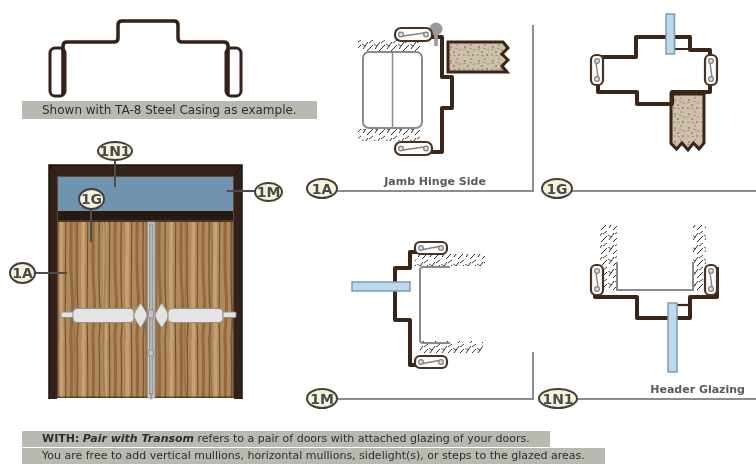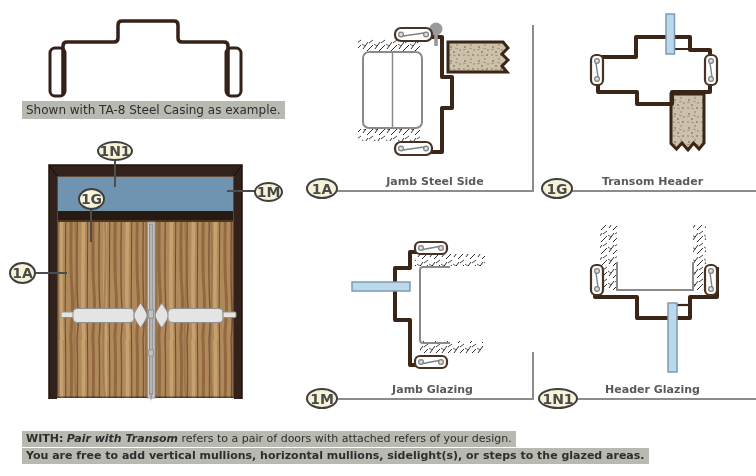--- a/index.html
+++ b/index.html
@@ -7,21 +7,21 @@
         font-family:"DejaVu Sans","Liberation Sans",sans-serif;}
   .abs{position:absolute;}
   svg{display:block;}
   .balloon{position:absolute;box-sizing:border-box;background:#f6f3d9;border:2px solid #3f3f3f;
            border-radius:50%;color:#4a4a4a;font-size:14px;font-weight:bold;
            display:flex;align-items:center;justify-content:center;z-index:6;letter-spacing:0;}
   .leader{position:absolute;background:#4d4d4d;z-index:5;}
   .rule{position:absolute;background:#8c8c8c;z-index:4;}
   .panel-caption{position:absolute;color:#5a5a5a;font-size:11px;font-weight:bold;text-align:center;z-index:4;}
   .band{position:absolute;display:inline-block;background:rgba(125,130,114,0.55);color:#2e2e2e;
-        padding:1px 4px;line-height:14px;white-space:nowrap;z-index:3;}
+        padding:1px 20px;line-height:14px;white-space:nowrap;z-index:3;}
   .casing-caption{font-size:12px;line-height:16px;}
   .note-line{font-size:11px;}
   .title{position:absolute;font-size:15px;color:#5f5f5f;white-space:nowrap;z-index:3;}
   .title b{color:#454545;letter-spacing:0.4px;}
   .note-line b i{font-style:italic;}
 </style>
 </head>
 <body>
 
 <div class="page">
@@ -129,21 +129,21 @@
       <circle cx="76" cy="19.5" r="2.4" fill="#ddd" stroke="#808080" stroke-width="1.2"></circle>
       <path d="M53,21 L74,18" stroke="#808080" stroke-width="1.4"></path>
     </g>
     <g>
       <rect x="45" y="127" width="37" height="13" rx="6" fill="#fff" stroke="#473223" stroke-width="2.2"></rect>
       <circle cx="51" cy="133.5" r="2.4" fill="#ddd" stroke="#808080" stroke-width="1.2"></circle>
       <circle cx="76" cy="133.5" r="2.4" fill="#ddd" stroke="#808080" stroke-width="1.2"></circle>
       <path d="M53,135 L74,132" stroke="#808080" stroke-width="1.4"></path>
     </g>
   </svg>
-  <div class="panel-caption" style="left:350px;top:175px;width:170px;">Jamb Steel Side</div>
+  <div class="panel-caption" style="left:350px;top:175px;width:170px;">Jamb Hinge Side</div>
   <div class="rule" style="left:336px;top:190px;width:196px;height:2px;"></div>
   <div class="balloon" style="left:306px;top:178px;width:32px;height:21px;">1A</div>
 
   <div class="rule" style="left:532px;top:25px;width:2px;height:167px;"></div>
   <svg class="abs" style="left:560px;top:12px;" width="185" height="155" viewBox="0 0 185 155">
     <path d="M111,82 H144 V131 L139,137 L133.5,131 L128,138 L122,131 L116.5,137 L111,131.5 Z" fill="url(#pat-speck)" stroke="#3a2517" stroke-width="3"></path>
     <path d="M38,80 V45 H76 V25 H130 V38 H150 V80 H112 V92 H77 V80 Z" fill="none" stroke="#3a2517" stroke-width="4" stroke-linejoin="round"></path>
     <path d="M114,27 V37 H129" fill="none" stroke="#3a2517" stroke-width="2.2"></path>
     <rect x="106" y="2" width="8.5" height="40" fill="#bcd8ec" stroke="#7b9cb4" stroke-width="1.5"></rect>
     <g>
@@ -152,21 +152,20 @@
       <circle cx="37" cy="67" r="2.4" fill="#ddd" stroke="#808080" stroke-width="1.2"></circle>
       <path d="M36,51 L38,65" stroke="#808080" stroke-width="1.4"></path>
     </g>
     <g>
       <rect x="145" y="43" width="12" height="30" rx="5" fill="#fff" stroke="#473223" stroke-width="2.2"></rect>
       <circle cx="151" cy="49" r="2.4" fill="#ddd" stroke="#808080" stroke-width="1.2"></circle>
       <circle cx="151" cy="67" r="2.4" fill="#ddd" stroke="#808080" stroke-width="1.2"></circle>
       <path d="M150,51 L152,65" stroke="#808080" stroke-width="1.4"></path>
     </g>
   </svg>
-  <div class="panel-caption" style="left:560px;top:175px;width:185px;">Transom Header</div>
   <div class="rule" style="left:571px;top:190px;width:185px;height:2px;"></div>
   <div class="balloon" style="left:541px;top:178px;width:32px;height:21px;">1G</div>
 
   <svg class="abs" style="left:345px;top:235px;" width="175" height="140" viewBox="0 0 175 140">
     <rect x="70" y="19" width="70" height="12" fill="url(#pat-hatch)"></rect>
     <rect x="75" y="106" width="63" height="12" fill="url(#pat-hatch)"></rect>
     <path d="M92,17 H65 V33 H50 V85 H65 V130 H92" fill="none" stroke="#3a2517" stroke-width="4" stroke-linejoin="round"></path>
     <path d="M105,32 H78 Q75,32 75,35 V105 Q75,108 78,108 H105" fill="none" stroke="#8a8a8a" stroke-width="2"></path>
     <rect x="7" y="47" width="58" height="9" fill="#bcd8ec" stroke="#7b9cb4" stroke-width="1.5"></rect>
     <g>
@@ -175,21 +174,20 @@
       <circle cx="96" cy="13" r="2.4" fill="#ddd" stroke="#808080" stroke-width="1.2"></circle>
       <path d="M78,14.5 L94,11.5" stroke="#808080" stroke-width="1.4"></path>
     </g>
     <g>
       <rect x="70" y="121" width="32" height="12" rx="5" fill="#fff" stroke="#473223" stroke-width="2.2"></rect>
       <circle cx="76" cy="127" r="2.4" fill="#ddd" stroke="#808080" stroke-width="1.2"></circle>
       <circle cx="96" cy="127" r="2.4" fill="#ddd" stroke="#808080" stroke-width="1.2"></circle>
       <path d="M78,128.5 L94,125.5" stroke="#808080" stroke-width="1.4"></path>
     </g>
   </svg>
-  <div class="panel-caption" style="left:345px;top:383px;width:175px;">Jamb Glazing</div>
   <div class="rule" style="left:336px;top:398px;width:196px;height:2px;"></div>
   <div class="balloon" style="left:306px;top:388px;width:32px;height:21px;">1M</div>
 
   <div class="rule" style="left:532px;top:352px;width:2px;height:48px;"></div>
   <svg class="abs" style="left:560px;top:218px;" width="185" height="160" viewBox="0 0 185 160">
     <rect x="40" y="7" width="17" height="66" fill="url(#pat-hatch)"></rect>
     <rect x="133" y="7" width="13" height="66" fill="url(#pat-hatch)"></rect>
     <path d="M57,44 V72 H133 V44" fill="none" stroke="#8a8a8a" stroke-width="2"></path>
     <path d="M35,49 V79 H77 V100 H130 V79 H157 V49" fill="none" stroke="#3a2517" stroke-width="4" stroke-linejoin="round"></path>
     <path d="M117,87 H130" fill="none" stroke="#3a2517" stroke-width="2.2"></path>
@@ -200,21 +198,21 @@
       <circle cx="37" cy="71" r="2.4" fill="#ddd" stroke="#808080" stroke-width="1.2"></circle>
       <path d="M36,55 L38,69" stroke="#808080" stroke-width="1.4"></path>
     </g>
     <g>
       <rect x="145" y="47" width="12" height="30" rx="5" fill="#fff" stroke="#473223" stroke-width="2.2"></rect>
       <circle cx="151" cy="53" r="2.4" fill="#ddd" stroke="#808080" stroke-width="1.2"></circle>
       <circle cx="151" cy="71" r="2.4" fill="#ddd" stroke="#808080" stroke-width="1.2"></circle>
       <path d="M150,55 L152,69" stroke="#808080" stroke-width="1.4"></path>
     </g>
   </svg>
-  <div class="panel-caption" style="left:560px;top:383px;width:185px;">Header Glazing</div>
+  <div class="panel-caption" style="left:560px;top:383px;width:185px;text-align:right;">Header Glazing</div>
   <div class="rule" style="left:576px;top:398px;width:180px;height:2px;"></div>
   <div class="balloon" style="left:538px;top:388px;width:40px;height:21px;">1N1</div>
 
 
-  <div class="band note-line" style="left:22px;top:431px;"><b>WITH:</b>&nbsp;<b><i>Pair with Transom</i></b><span> refers to a pair of doors with attached refers of your design.</span></div>
-  <div class="band note-line" style="left:22px;top:448px;font-weight:bold;">You are free to add vertical mullions, horizontal mullions, sidelight(s), or steps to the glazed areas.</div>
+  <div class="band note-line" style="left:22px;top:431px;"><b>WITH:</b>&nbsp;<b><i>Pair with Transom</i></b><span> refers to a pair of doors with attached glazing of your doors.</span></div>
+  <div class="band note-line" style="left:22px;top:448px;">You are free to add vertical mullions, horizontal mullions, sidelight(s), or steps to the glazed areas.</div>
 
 </div>
 
 </body></html>

